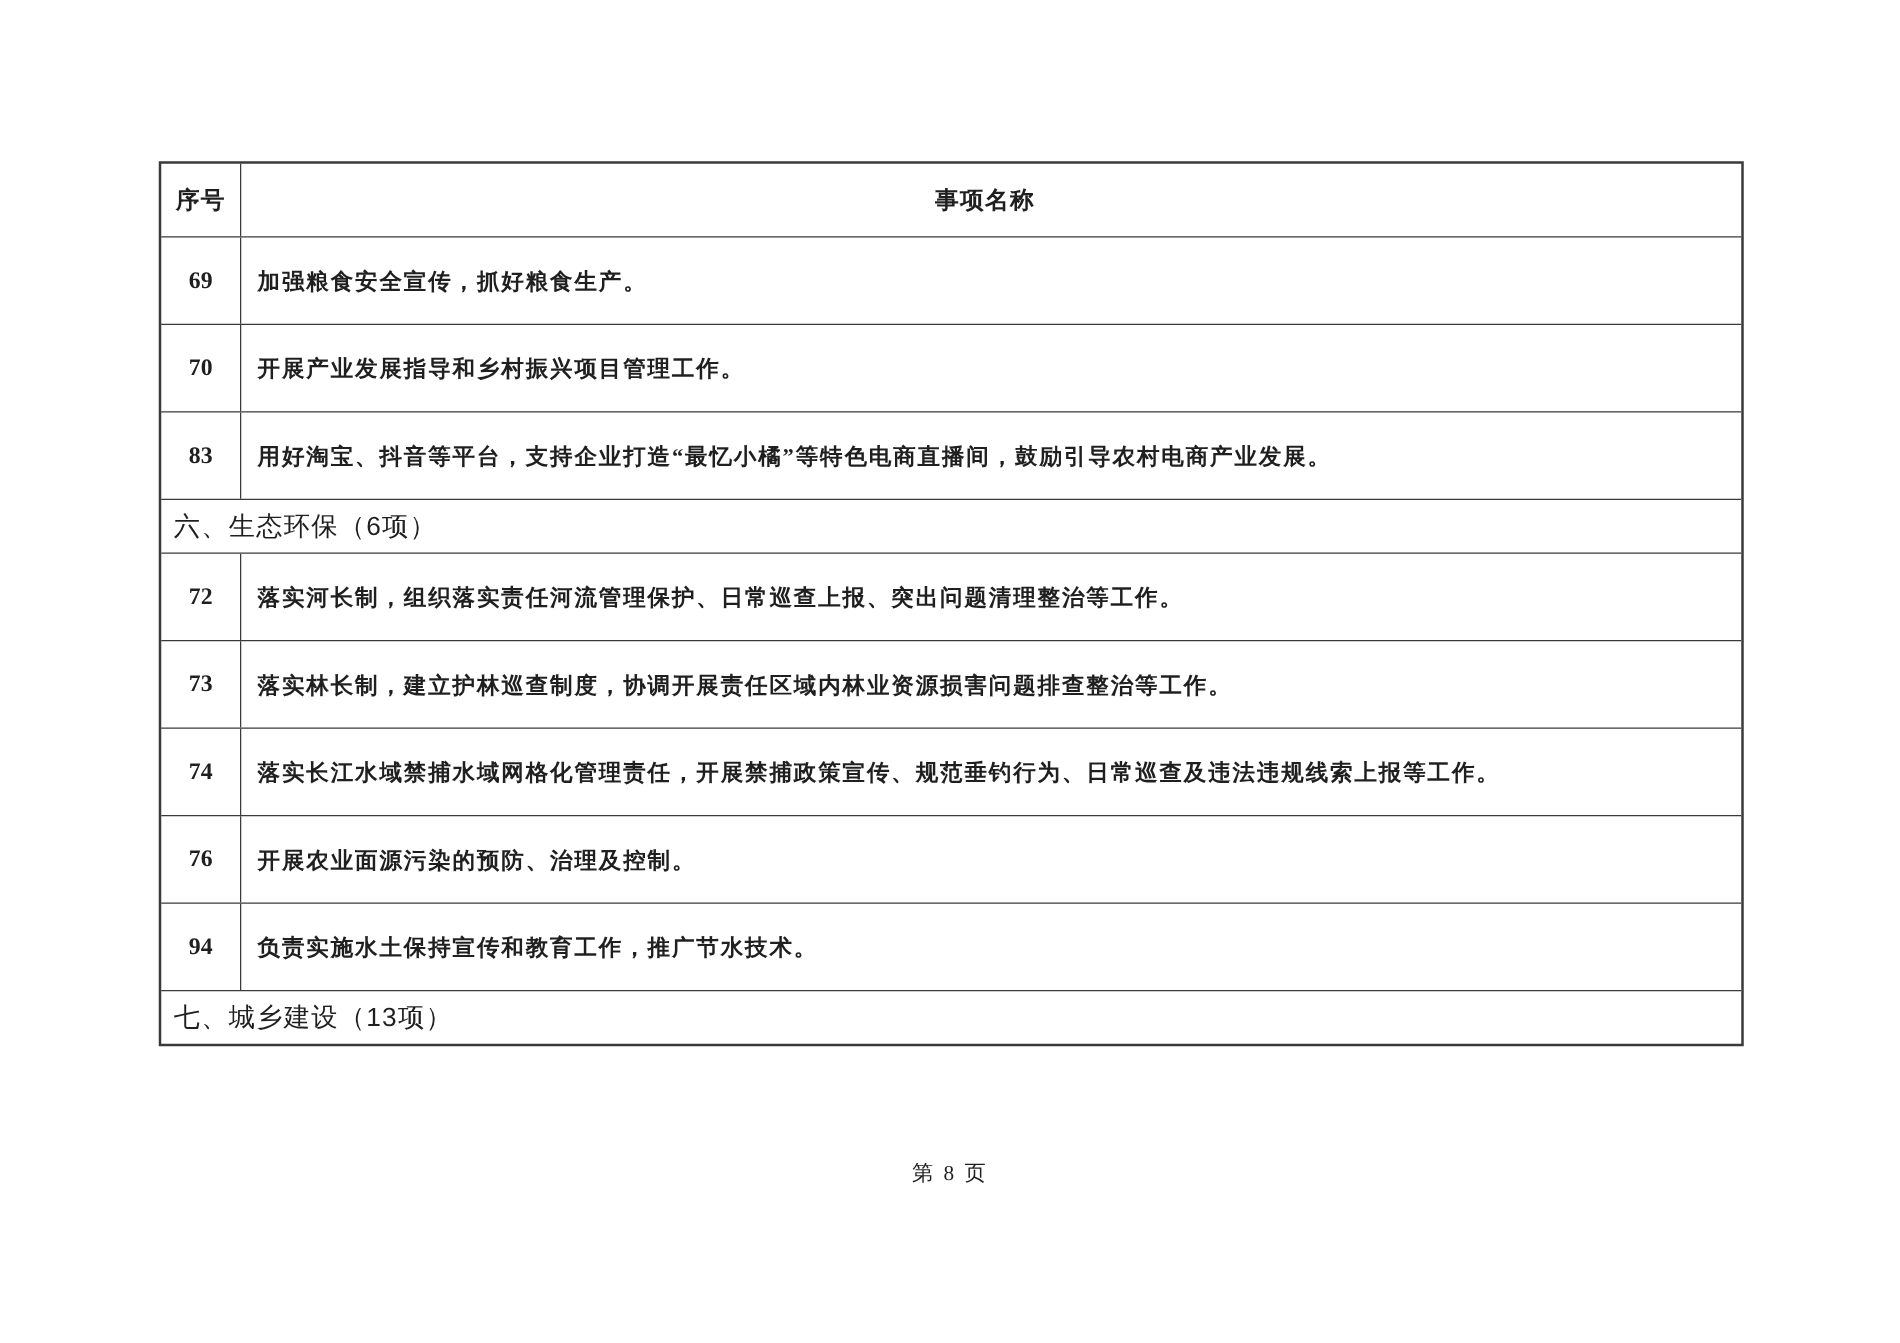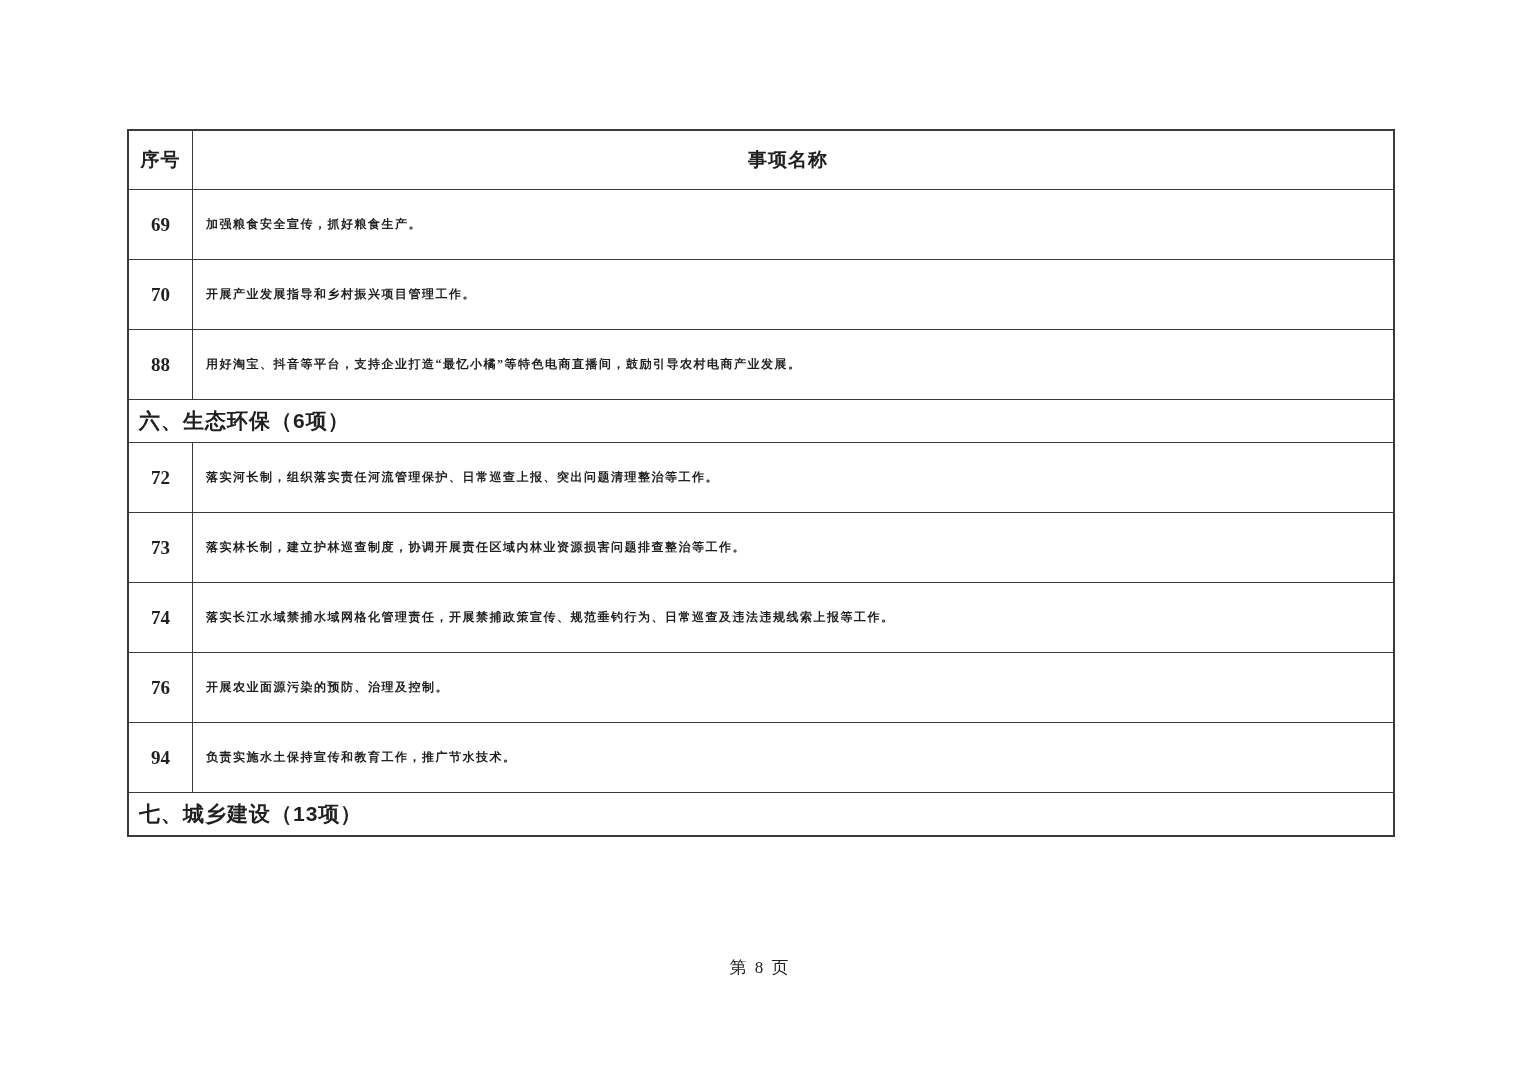--- a/index.html
+++ b/index.html
@@ -36,46 +36,46 @@
     align-items: center;
     justify-content: center;
     font-size: 19px;
   }
   .cell-text {
     flex: 1;
     display: flex;
     align-items: center;
     padding-left: 13px;
     padding-right: 10px;
-    font-size: 12px;
+    font-size: 18px;
     letter-spacing: 1.5px;
   }
   .header-row { height: 58px; }
   .header-row .cell-no,
   .header-row .cell-text {
     font-family: "Liberation Sans", "DejaVu Sans", sans-serif;
     font-weight: bold;
     font-size: 19px;
     letter-spacing: 1px;
   }
   .header-row .cell-text { justify-content: center; padding-left: 0; }
   .item-row { height: 70px; font-weight: bold; }
   .section-row {
     height: 43px;
     display: flex;
     align-items: center;
     padding-left: 10px;
     font-family: "Liberation Sans", "DejaVu Sans", sans-serif;
-    font-weight: bold;
+    font-weight: normal;
     font-size: 21px;
     letter-spacing: 1px;
   }
   .footer {
     position: absolute;
-    top: 956px;
+    top: 927px;
     left: 0;
     width: 100%;
     text-align: center;
     font-size: 17px;
     letter-spacing: 2px;
   }
 </style>
 </head>
 <body>
 
@@ -92,21 +92,21 @@
       <div class="cell-no">69</div>
       <div class="cell-text">加强粮食安全宣传，抓好粮食生产。</div>
     </div>
 
     <div class="row item-row">
       <div class="cell-no">70</div>
       <div class="cell-text">开展产业发展指导和乡村振兴项目管理工作。</div>
     </div>
 
     <div class="row item-row">
-      <div class="cell-no">88</div>
+      <div class="cell-no">83</div>
       <div class="cell-text">用好淘宝、抖音等平台，支持企业打造“最忆小橘”等特色电商直播间，鼓励引导农村电商产业发展。</div>
     </div>
 
     <div class="row section-row">六、生态环保（6项）</div>
 
     <div class="row item-row">
       <div class="cell-no">72</div>
       <div class="cell-text">落实河长制，组织落实责任河流管理保护、日常巡查上报、突出问题清理整治等工作。</div>
     </div>
 

